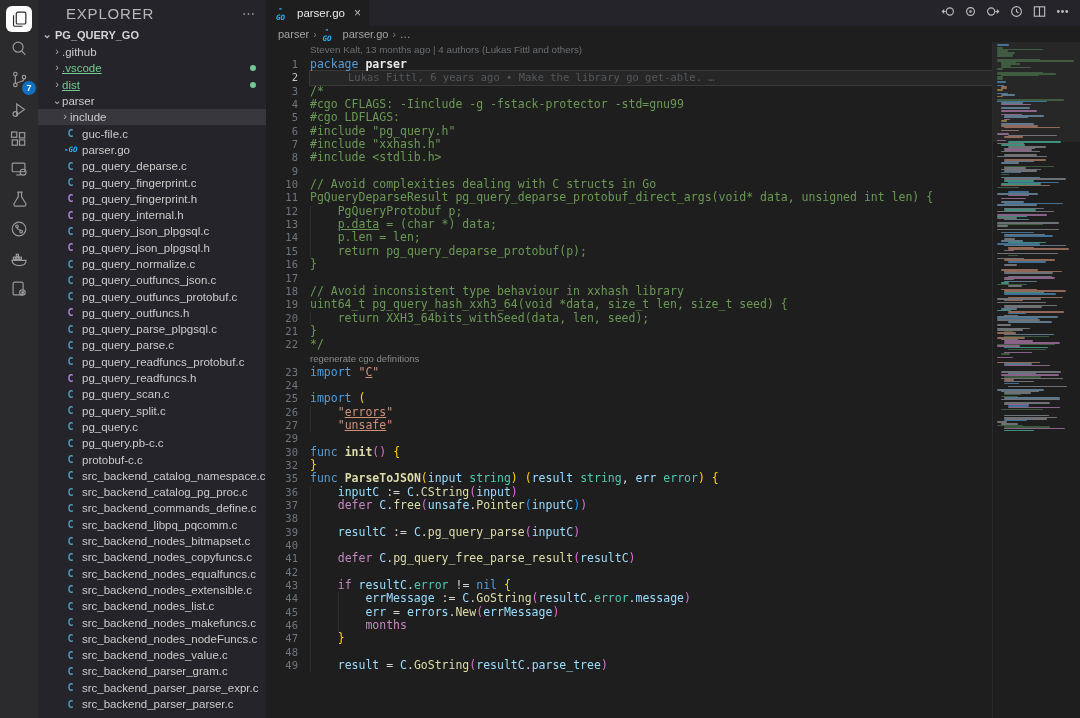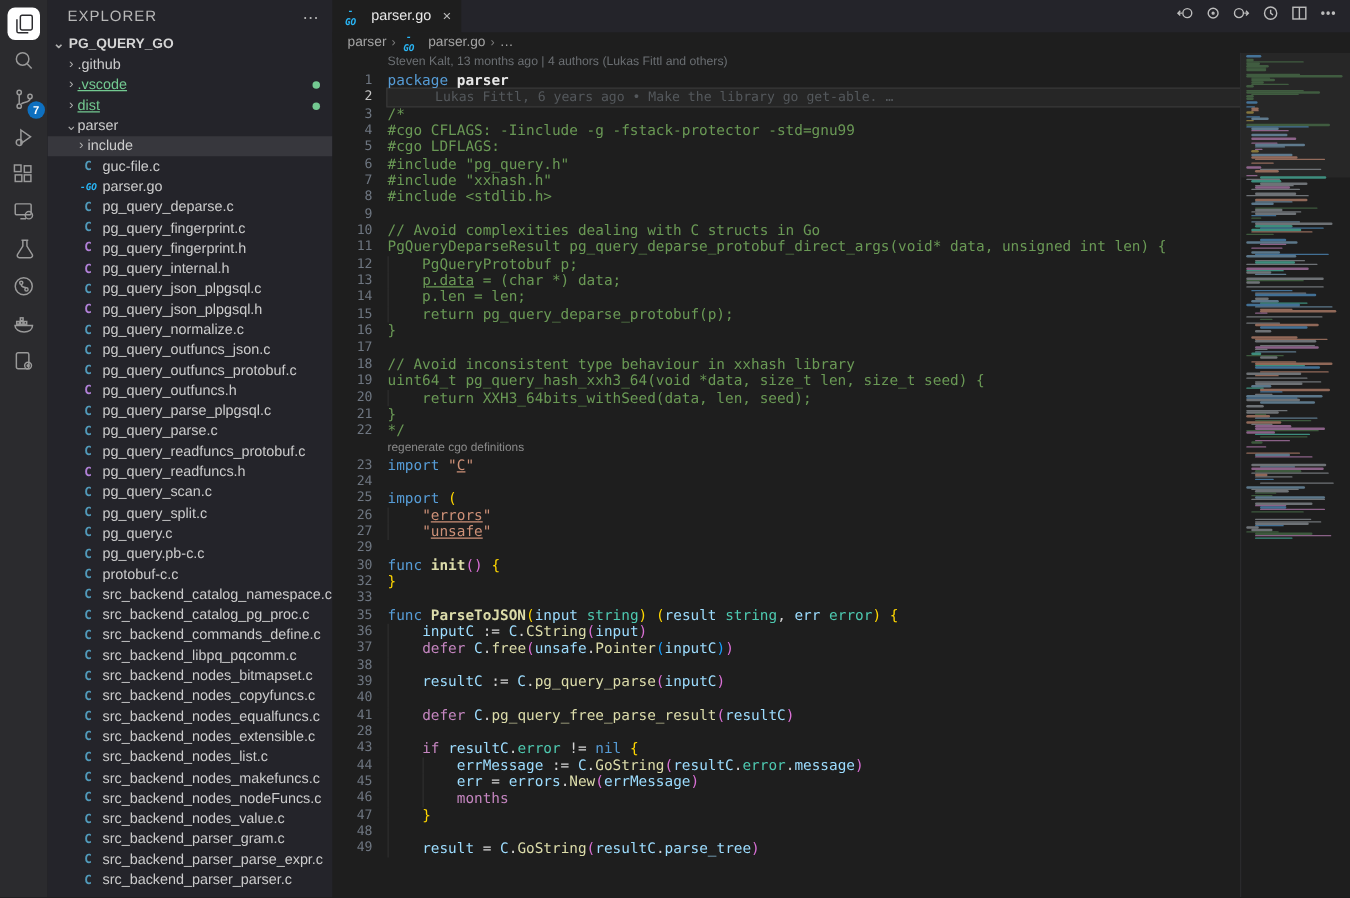--- a/index.html
+++ b/index.html
@@ -17,21 +17,21 @@
   .ab-item.active svg { stroke:#2b2b2e; }
   .ab-badge { position:absolute; right:-2px; bottom:-1px; min-width:14px; height:14px;
               background:#0e70c0; color:#fff; border-radius:50%; font-size:9px;
               display:flex; align-items:center; justify-content:center; font-weight:bold; }
 
   
   .sidebar { width:228px; background:#24242a; color:#cccccc; flex-shrink:0;
              display:flex; flex-direction:column; font-size:11.5px; position:relative; }
   .sb-header { height:26px; display:flex; align-items:center; justify-content:space-between;
                padding:0 10px 0 16px; }
-  .sb-title { font-size:12px; letter-spacing:.8px; color:#b8b8b8; }
+  .sb-title { font-size:15px; letter-spacing:.8px; color:#b8b8b8;margin-left:12px; }
   .sb-more { color:#b0b0b0; font-size:13px; letter-spacing:1px; cursor:pointer; }
   .sb-root { height:18px; display:flex; align-items:center; font-weight:bold; font-size:11px;
              color:#d6d6d6; padding-left:4px; cursor:pointer; }
   .sb-root .chev { margin-right:3px; }
   .tree { flex:1; overflow:hidden; }
   .trow { height:16.3px; display:flex; align-items:center; cursor:pointer; white-space:nowrap; }
   .trow.selected { background:#37373d; }
   .chev { color:#b0b0b0; font-size:11px; width:10px; display:inline-block; text-align:center;
           transform:translateY(-1px); }
   .ficon { width:13px; margin-right:5px; font-weight:bold; font-size:10px; text-align:center;
@@ -417,29 +417,28 @@
           <div class="crow"><span class="num">22</span><span class="txt"><span class="c">*/</span></span></div>
           <div class="crow lensrow"><span class="num"></span><span class="txt">regenerate cgo definitions</span></div>
           <div class="crow"><span class="num">23</span><span class="txt"><span class="k">import</span><span class="p"> </span><span class="s">"</span><span class="su">C</span><span class="s">"</span></span></div>
           <div class="crow"><span class="num">24</span><span class="txt"></span></div>
           <div class="crow"><span class="num">25</span><span class="txt"><span class="k">import</span><span class="p"> </span><span class="b1">(</span></span></div>
           <div class="crow"><span class="num">26</span><span class="txt"><span class="p">    </span><span class="s">"</span><span class="su">errors</span><span class="s">"</span><span class="guide" style="left: 0px;"></span></span></div>
           <div class="crow"><span class="num">27</span><span class="txt"><span class="p">    </span><span class="s">"</span><span class="su">unsafe</span><span class="s">"</span><span class="guide" style="left: 0px;"></span></span></div>
           <div class="crow"><span class="num">29</span><span class="txt"></span></div>
           <div class="crow"><span class="num">30</span><span class="txt"><span class="k">func</span><span class="p"> </span><span class="fb">init</span><span class="b2">()</span><span class="p"> </span><span class="b1">{</span></span></div>
           <div class="crow"><span class="num">32</span><span class="txt"><span class="b1">}</span></span></div>
-          <div class="crow"><span class="num">33</span><span class="txt"></span></div>
           <div class="crow"><span class="num">35</span><span class="txt"><span class="k">func</span><span class="p"> </span><span class="fb">ParseToJSON</span><span class="b1">(</span><span class="v">input</span><span class="p"> </span><span class="t">string</span><span class="b1">)</span><span class="p"> </span><span class="b1">(</span><span class="v">result</span><span class="p"> </span><span class="t">string</span><span class="p">, </span><span class="v">err</span><span class="p"> </span><span class="t">error</span><span class="b1">)</span><span class="p"> </span><span class="b1">{</span></span></div>
           <div class="crow"><span class="num">36</span><span class="txt"><span class="p">    </span><span class="v">inputC</span><span class="p"> := </span><span class="v">C</span><span class="p">.</span><span class="f">CString</span><span class="b2">(</span><span class="v">input</span><span class="b2">)</span><span class="guide" style="left: 0px;"></span></span></div>
           <div class="crow"><span class="num">37</span><span class="txt"><span class="p">    </span><span class="kc">defer</span><span class="p"> </span><span class="v">C</span><span class="p">.</span><span class="f">free</span><span class="b2">(</span><span class="v">unsafe</span><span class="p">.</span><span class="f">Pointer</span><span class="b3">(</span><span class="v">inputC</span><span class="b3">)</span><span class="b2">)</span><span class="guide" style="left: 0px;"></span></span></div>
           <div class="crow"><span class="num">38</span><span class="txt"><span class="guide" style="left: 0px;"></span></span></div>
           <div class="crow"><span class="num">39</span><span class="txt"><span class="p">    </span><span class="v">resultC</span><span class="p"> := </span><span class="v">C</span><span class="p">.</span><span class="f">pg_query_parse</span><span class="b2">(</span><span class="v">inputC</span><span class="b2">)</span><span class="guide" style="left: 0px;"></span></span></div>
           <div class="crow"><span class="num">40</span><span class="txt"><span class="guide" style="left: 0px;"></span></span></div>
           <div class="crow"><span class="num">41</span><span class="txt"><span class="p">    </span><span class="kc">defer</span><span class="p"> </span><span class="v">C</span><span class="p">.</span><span class="f">pg_query_free_parse_result</span><span class="b2">(</span><span class="v">resultC</span><span class="b2">)</span><span class="guide" style="left: 0px;"></span></span></div>
-          <div class="crow"><span class="num">28</span><span class="txt"><span class="guide" style="left: 0px;"></span></span></div>
+          <div class="crow"><span class="num">42</span><span class="txt"><span class="guide" style="left: 0px;"></span></span></div>
           <div class="crow"><span class="num">43</span><span class="txt"><span class="p">    </span><span class="kc">if</span><span class="p"> </span><span class="v">resultC</span><span class="p">.</span><span class="t">error</span><span class="p"> != </span><span class="k">nil</span><span class="p"> </span><span class="b1">{</span><span class="guide" style="left: 0px;"></span></span></div>
           <div class="crow"><span class="num">44</span><span class="txt"><span class="p">        </span><span class="v">errMessage</span><span class="p"> := </span><span class="v">C</span><span class="p">.</span><span class="f">GoString</span><span class="b2">(</span><span class="v">resultC</span><span class="p">.</span><span class="t">error</span><span class="p">.</span><span class="v">message</span><span class="b2">)</span><span class="guide" style="left: 0px;"></span><span class="guide" style="left: 27.68px;"></span></span></div>
           <div class="crow"><span class="num">45</span><span class="txt"><span class="p">        </span><span class="v">err</span><span class="p"> = </span><span class="v">errors</span><span class="p">.</span><span class="f">New</span><span class="b2">(</span><span class="v">errMessage</span><span class="b2">)</span><span class="guide" style="left: 0px;"></span><span class="guide" style="left: 27.68px;"></span></span></div>
           <div class="crow"><span class="num">46</span><span class="txt"><span class="p">        </span><span class="kc">months</span><span class="guide" style="left: 0px;"></span><span class="guide" style="left: 27.68px;"></span></span></div>
           <div class="crow"><span class="num">47</span><span class="txt"><span class="p">    </span><span class="b1">}</span><span class="guide" style="left: 0px;"></span></span></div>
           <div class="crow"><span class="num">48</span><span class="txt"><span class="guide" style="left: 0px;"></span></span></div>
           <div class="crow"><span class="num">49</span><span class="txt"><span class="p">    </span><span class="v">result</span><span class="p"> = </span><span class="v">C</span><span class="p">.</span><span class="f">GoString</span><span class="b2">(</span><span class="v">resultC</span><span class="p">.</span><span class="v">parse_tree</span><span class="b2">)</span><span class="guide" style="left: 0px;"></span></span></div>
         </div>
       <div class="minimap" id="minimap">
         <div class="mm-slider"></div>

